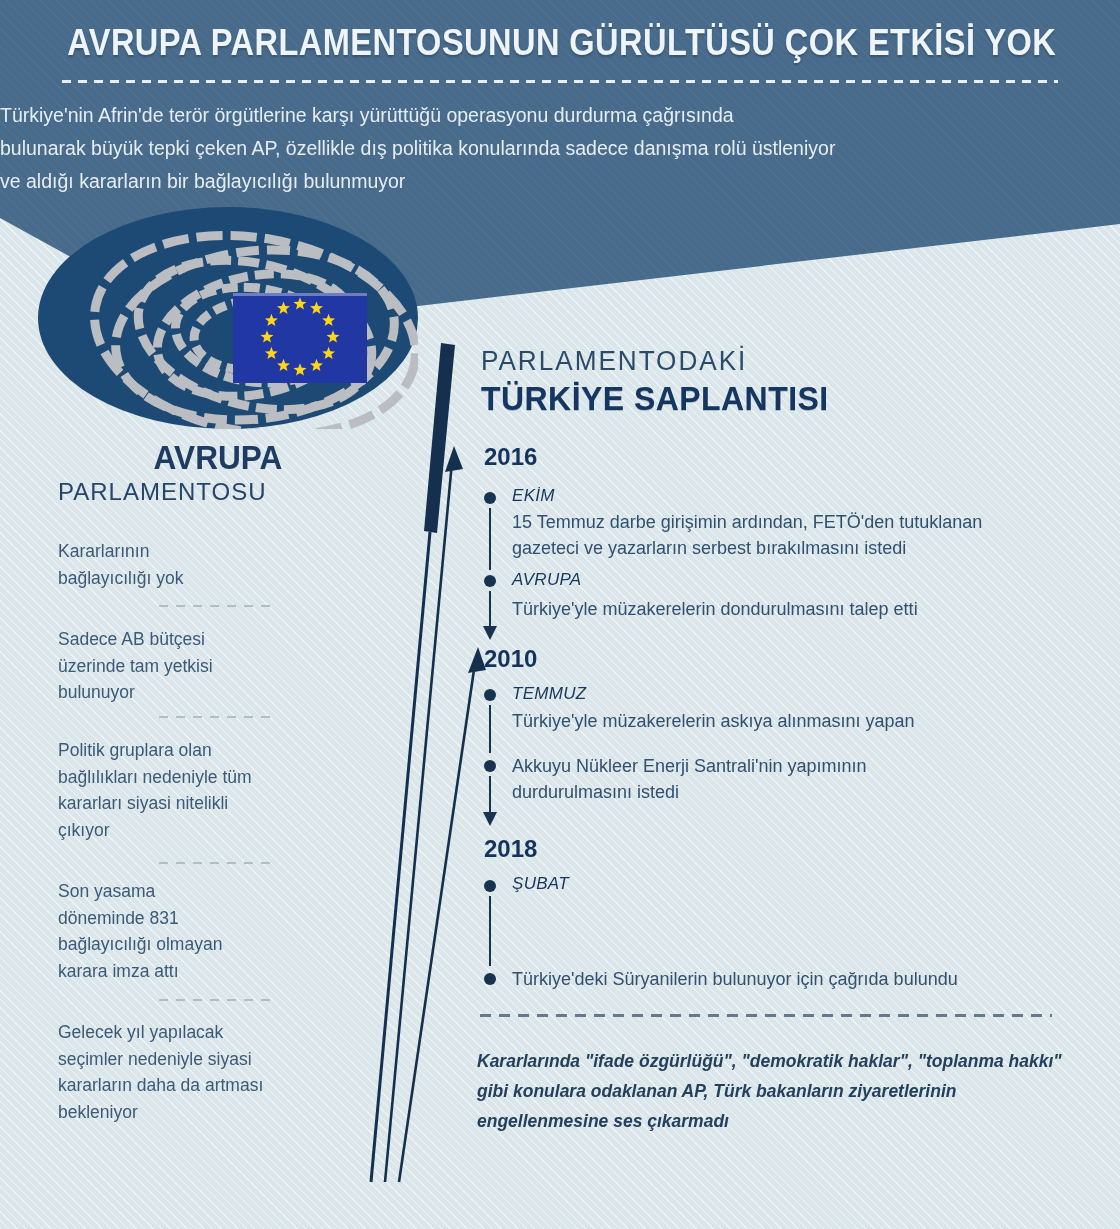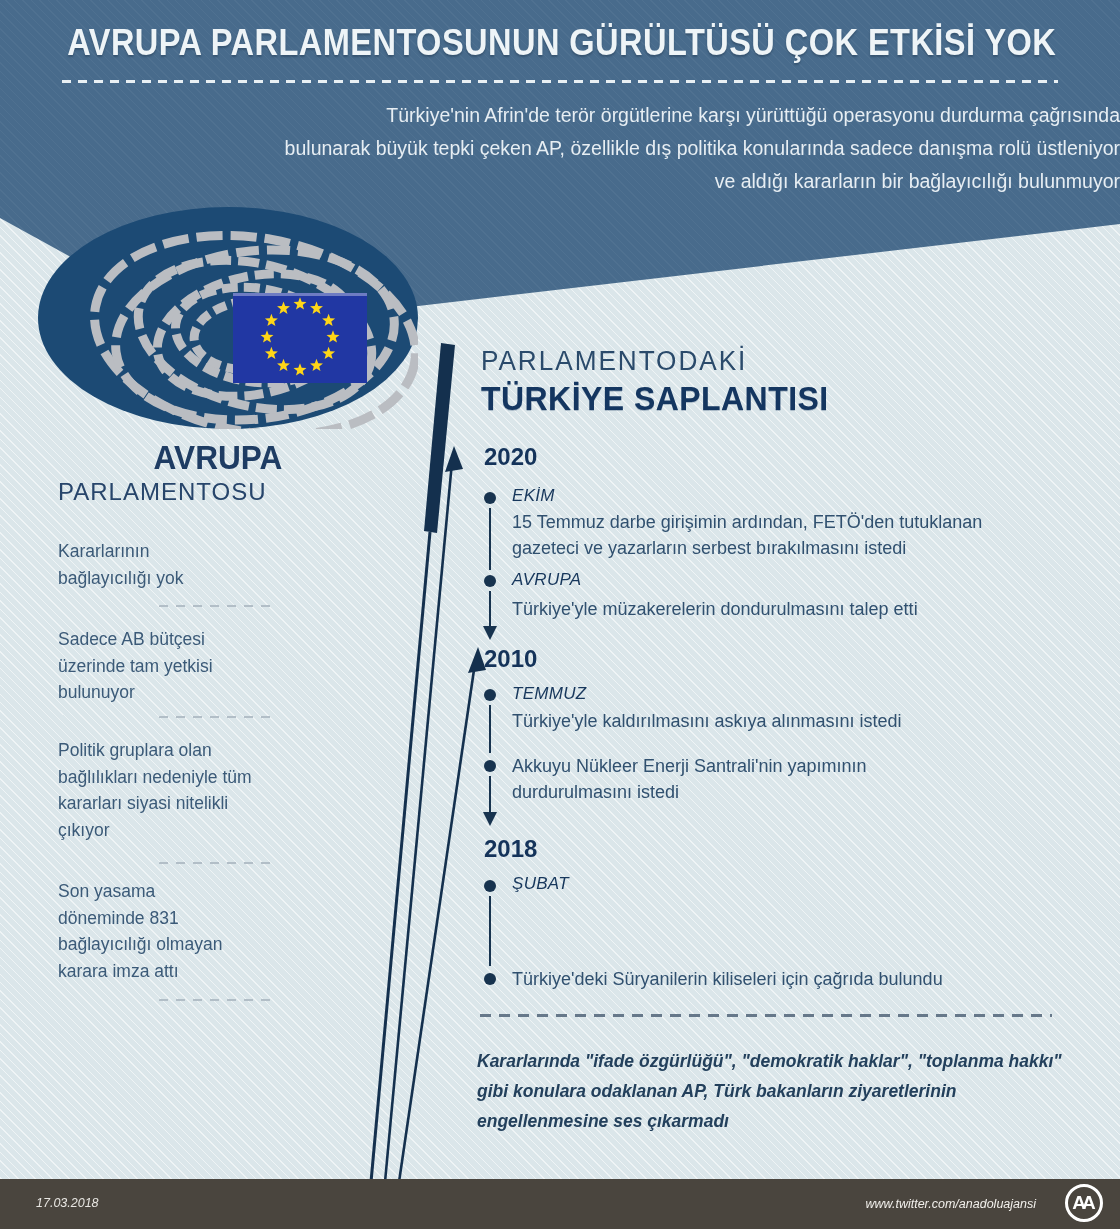--- a/index.html
+++ b/index.html
@@ -24,21 +24,21 @@
     letter-spacing:.5px; transform:scaleX(.88); transform-origin:center top;
     text-shadow:0 2px 2px rgba(20,40,60,.35);
     white-space:nowrap;
   }
   .title-divider{
     position:absolute; left:62px; top:80px; width:996px; height:3px;
     background:repeating-linear-gradient(90deg,#e9f0f4 0 9px,rgba(0,0,0,0) 9px 16px);
   }
   .subtitle{
     position:absolute; left:0; top:99px; width:1120px; margin:0;
-    text-align:right; color:#e7eef3; font-size:19.5px; line-height:33px;
+    text-align:left; color:#e7eef3; font-size:19.5px; line-height:33px;
     white-space:pre-line;
   }
   
   .ep-logo{position:absolute; left:38px; top:207px;}
   
   .org-top{
     position:absolute; left:58px; top:438px; width:320px; text-align:center;
     color:#1e3c63; font-size:34px; font-weight:bold; transform:scaleX(.93);
   }
   .org-bottom{
@@ -176,76 +176,73 @@
   <div class="fact" style="top:737px">Politik gruplara olan
 bağlılıkları nedeniyle tüm
 kararları siyasi nitelikli
 çıkıyor</div>
   <div class="fact-sep" style="top:862px"></div>
   <div class="fact" style="top:878px">Son yasama
 döneminde 831
 bağlayıcılığı olmayan
 karara imza attı</div>
   <div class="fact-sep" style="top:999px"></div>
+  <div class="fact" style="top:1019px">Gelecek yıl yapılacak
+seçimler nedeniyle siyasi
+kararların daha da artması
+bekleniyor</div>
 
   <svg class="arrows" width="1120" height="1229" viewBox="0 0 1120 1229">
     <polygon points="441,343 455,345 437,533 424,531" fill="#14304e"></polygon>
     <line x1="430" y1="532" x2="371" y2="1182" stroke="#14304e" stroke-width="3"></line>
     <g>
       <line x1="452" y1="462" x2="385" y2="1182" stroke="#14304e" stroke-width="2.6"></line>
       <polygon points="454,446 445,472 463,469" fill="#14304e"></polygon>
     </g>
     <g>
       <line x1="475" y1="663" x2="399" y2="1182" stroke="#14304e" stroke-width="2.6"></line>
       <polygon points="478,647 468,673 486,670" fill="#14304e"></polygon>
     </g>
   </svg>
 
   <div class="kicker">PARLAMENTODAKİ</div>
   <div class="heading">TÜRKİYE SAPLANTISI</div>
 
-  <div class="year" style="top:443px">2020</div>
+  <div class="year" style="top:443px">2016</div>
   <span class="dot" style="top:492px"></span>
   <div class="month" style="top:486px">EKİM</div>
   <div class="etext" style="top:509px">15 Temmuz darbe girişimin ardından, FETÖ'den tutuklanan
 gazeteci ve yazarların serbest bırakılmasını istedi</div>
   <span class="rail" style="top:508px;height:62px"></span>
 
   <span class="dot" style="top:575px"></span>
   <div class="month" style="top:570px">AVRUPA</div>
   <div class="etext" style="top:596px">Türkiye'yle müzakerelerin dondurulmasını talep etti</div>
   <span class="rail" style="top:591px;height:35px"></span>
   <span class="dtri" style="top:626px"></span>
 
   <div class="year" style="top:645px">2010</div>
   <span class="dot" style="top:689px"></span>
   <div class="month" style="top:684px">TEMMUZ</div>
-  <div class="etext" style="top:708px">Türkiye'yle kaldırılmasını askıya alınmasını istedi</div>
+  <div class="etext" style="top:708px">Türkiye'yle müzakerelerin askıya alınmasını yapan</div>
   <span class="rail" style="top:705px;height:48px"></span>
 
   <span class="dot" style="top:760px"></span>
   <div class="etext" style="top:753px">Akkuyu Nükleer Enerji Santrali'nin yapımının
 durdurulmasını istedi</div>
   <span class="rail" style="top:776px;height:36px"></span>
   <span class="dtri" style="top:812px"></span>
 
   <div class="year" style="top:835px">2018</div>
   <span class="dot" style="top:880px"></span>
   <div class="month" style="top:874px">ŞUBAT</div>
   <span class="rail" style="top:896px;height:70px"></span>
 
   <span class="dot" style="top:973px"></span>
-  <div class="etext" style="top:966px">Türkiye'deki Süryanilerin kiliseleri için çağrıda bulundu</div>
+  <div class="etext" style="top:966px">Türkiye'deki Süryanilerin bulunuyor için çağrıda bulundu</div>
 
   <div class="foot-sep"></div>
   <div class="footnote">Kararlarında "ifade özgürlüğü", "demokratik haklar", "toplanma hakkı"
 gibi konulara odaklanan AP, Türk bakanların ziyaretlerinin
 engellenmesine ses çıkarmadı</div>
 
-  <div class="footer">
-    <span class="footer-date">17.03.2018</span>
-    <span class="footer-url">www.twitter.com/anadoluajansi</span>
-    <div class="aa-logo">
-      <span>AA</span>
-    </div>
-  </div>
 
 </div>
 
 </body></html>

